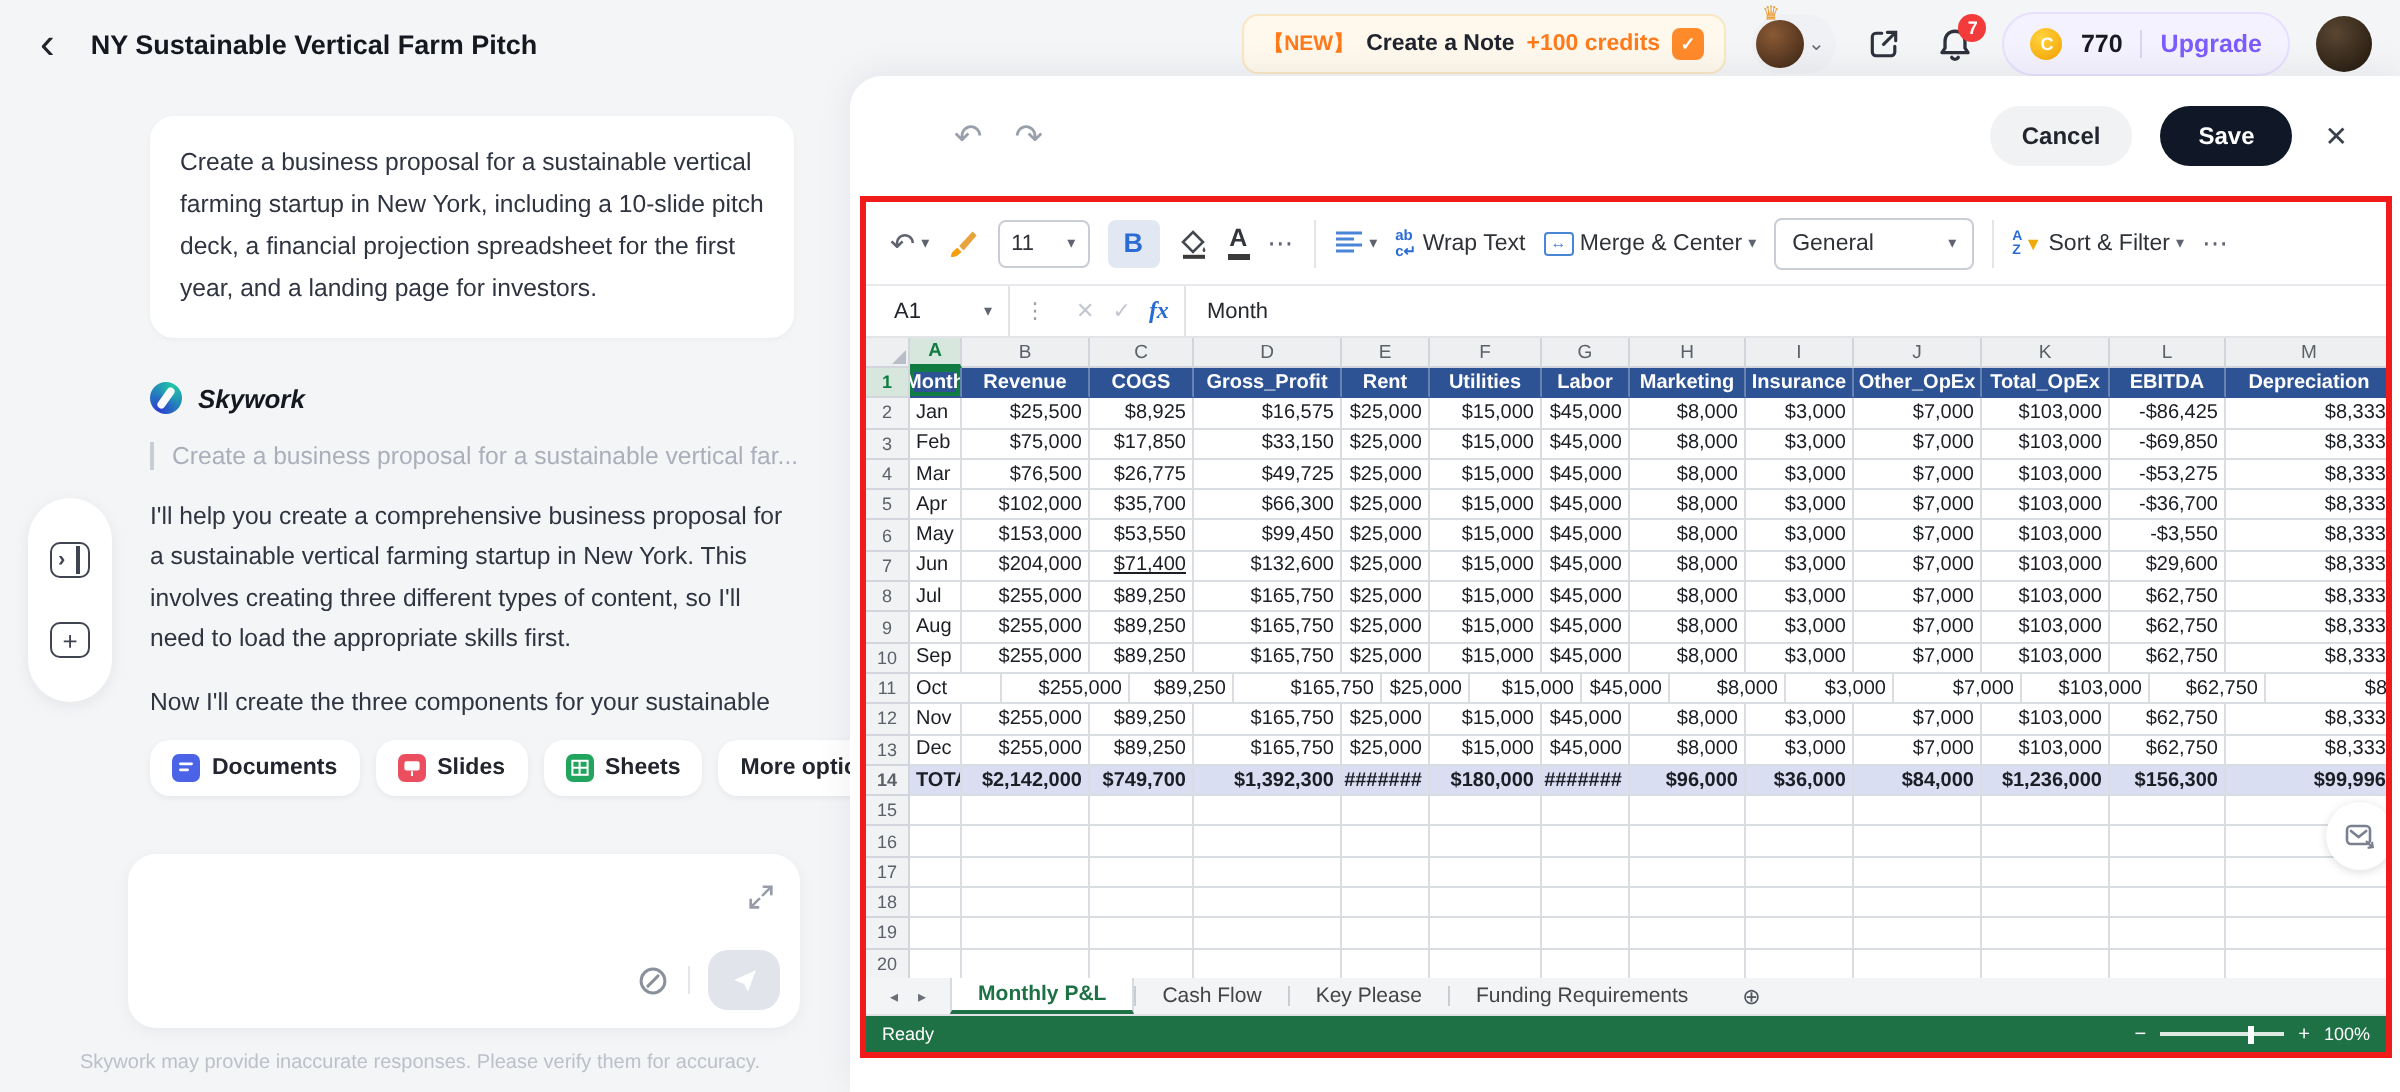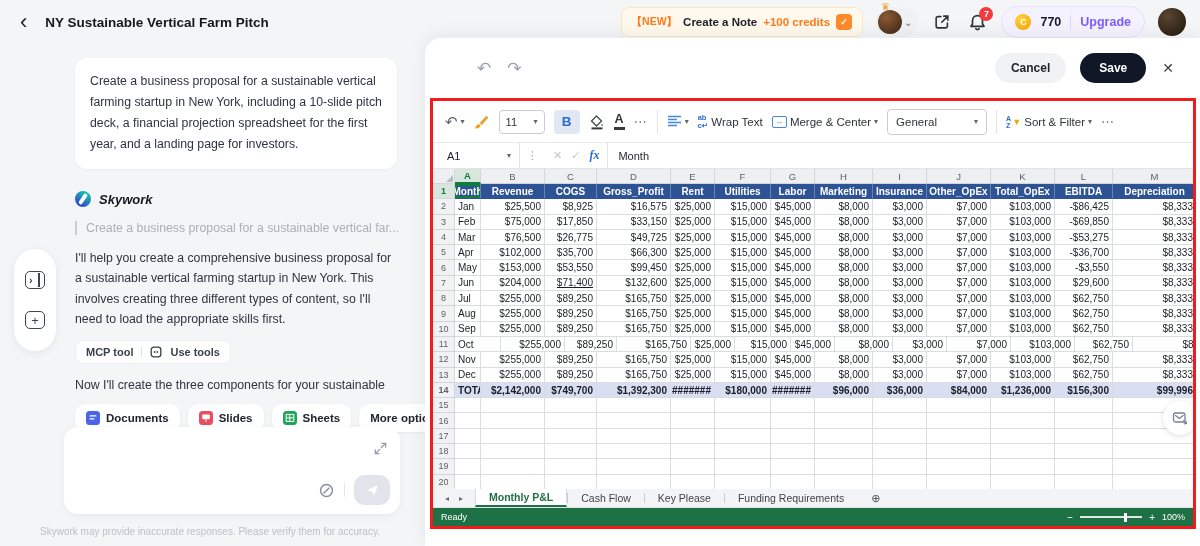--- a/index.html
+++ b/index.html
@@ -86,21 +86,21 @@
   .vdiv { width:1px; height:24px; background:#E3E5E9; flex:none; }
   .wrapicon { display:flex; flex-direction:column; line-height:1; font-size:7.5px; color:#2B6CD4; font-weight:700; }
   .mergeicon { width:15px; height:12px; border:1.4px solid #4A86D8; border-radius:2px; display:flex; align-items:center; justify-content:center; font-size:8px; color:#4A86D8; }
   .numfmt { width:100px; height:26px; border:1px solid #C9CDD4; border-radius:4px; display:flex; align-items:center; padding:0 8px; cursor:pointer; }
   .numfmt .car { margin-left:auto; }
   .sorticon { display:flex; align-items:center; gap:1px; }
   .sorticon .az { display:flex; flex-direction:column; font-size:7px; line-height:1; color:#2B6CD4; font-weight:700; }
   .sorticon .funnel { font-size:9px; color:#F0A90A; }
 
   .fbar { height:26px; display:flex; align-items:center; border-bottom:1px solid #E2E4E8; flex:none; font-size:11px; }
-  .namebox { width:87px; height:100%; display:flex; align-items:center; padding:0 8px 0 14px; border-right:1px solid #E2E4E8; cursor:pointer; }
+  .namebox { width:72px; height:100%; display:flex; align-items:center; padding:0 8px 0 14px; border-right:1px solid #E2E4E8; cursor:pointer; }
   .namebox .car { margin-left:auto; }
   .fdots { color:#9AA0AB; font-size:11px; margin:0 7px; letter-spacing:0; }
   .fxgrp { display:flex; align-items:center; gap:9px; padding:0 8px; }
   .fxx { color:#C2C6CE; font-size:11px; }
   .fxc { color:#C2C6CE; font-size:11px; }
   .fx { font-family:"Liberation Serif", serif; font-style:italic; font-weight:700; color:#2B6CD4; font-size:12px; }
   .fval { border-left:1px solid #E2E4E8; padding:0 10px; height:100%; display:flex; align-items:center; flex:1; color:#25282E; }
 
   .grid { flex:1; overflow:hidden; background:#fff; position:relative; }
   .srow { display:flex; height:15.3px; flex:none; }
@@ -180,30 +180,20 @@
 
 <div class="user-card">Create a business proposal for a sustainable vertical farming startup in New York, including a 10-slide pitch deck, a financial projection spreadsheet for the first year, and a landing page for investors.</div>
 
 <div class="assistant">
   <div class="bot-head">
     <span class="skylogo"></span>
     <span class="bot-name">Skywork</span>
   </div>
   <div class="quote">Create a business proposal for a sustainable vertical far...</div>
   <div class="resp1">I'll help you create a comprehensive business proposal for a sustainable vertical farming startup in New York. This involves creating three different types of content, so I'll need to load the appropriate skills first.</div>
-  <div class="toolchip">
-    <span>MCP tool</span>
-    <span class="tsep"></span>
-    <svg width="12" height="12" viewBox="0 0 12 12">
-        <rect x="1.2" y="1.2" width="9.6" height="9.6" rx="2.6" fill="none" stroke="#3A3F4C" stroke-width="1.3"></rect>
-        <circle cx="4.6" cy="6" r="0.9" fill="#3A3F4C"></circle>
-        <path d="M6.5 5 l1.5 1 -1.5 1" fill="none" stroke="#3A3F4C" stroke-width="1"></path>
-      </svg>
-    <span>Use tools</span>
-  </div>
   <div class="resp2">Now I'll create the three components for your sustainable</div>
   <div class="chips">
     <div class="chip">
       <svg width="14" height="14" viewBox="0 0 14 14">
           <rect width="14" height="14" rx="3.5" fill="#4A63E7"></rect>
           <rect x="3.5" y="4.2" width="7" height="1.4" rx=".7" fill="#fff"></rect>
           <rect x="3.5" y="7.2" width="5" height="1.4" rx=".7" fill="#fff"></rect>
         </svg>
       <span>Documents</span>
     </div>

